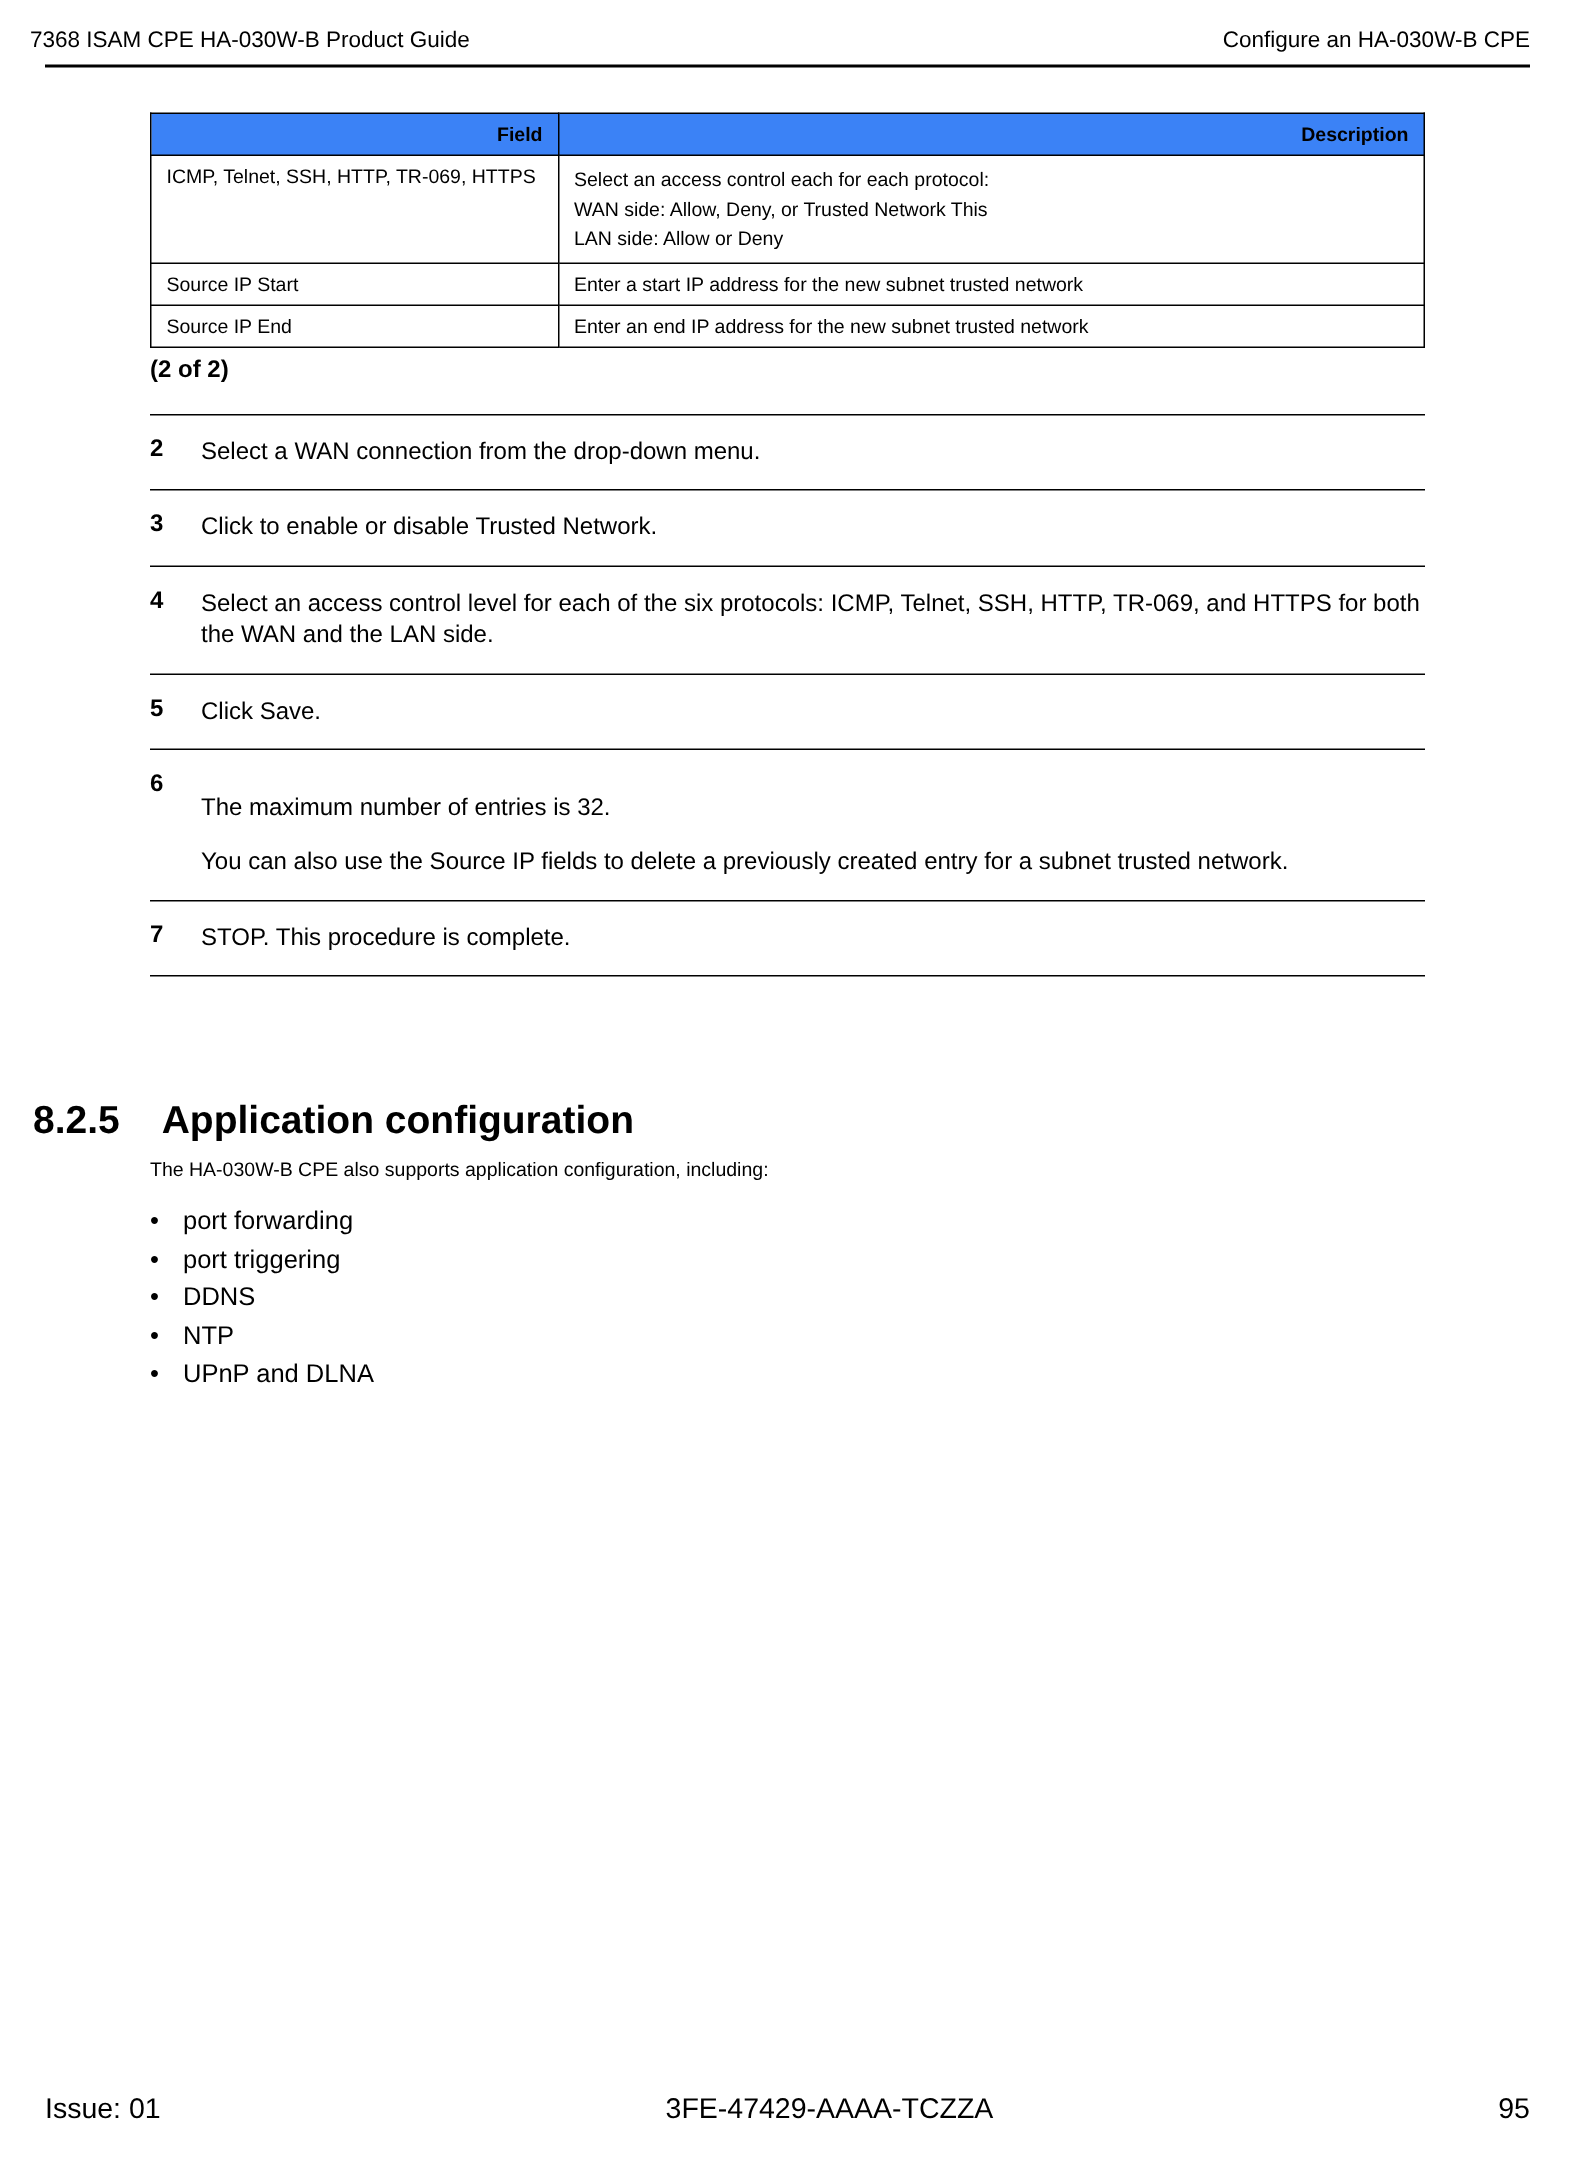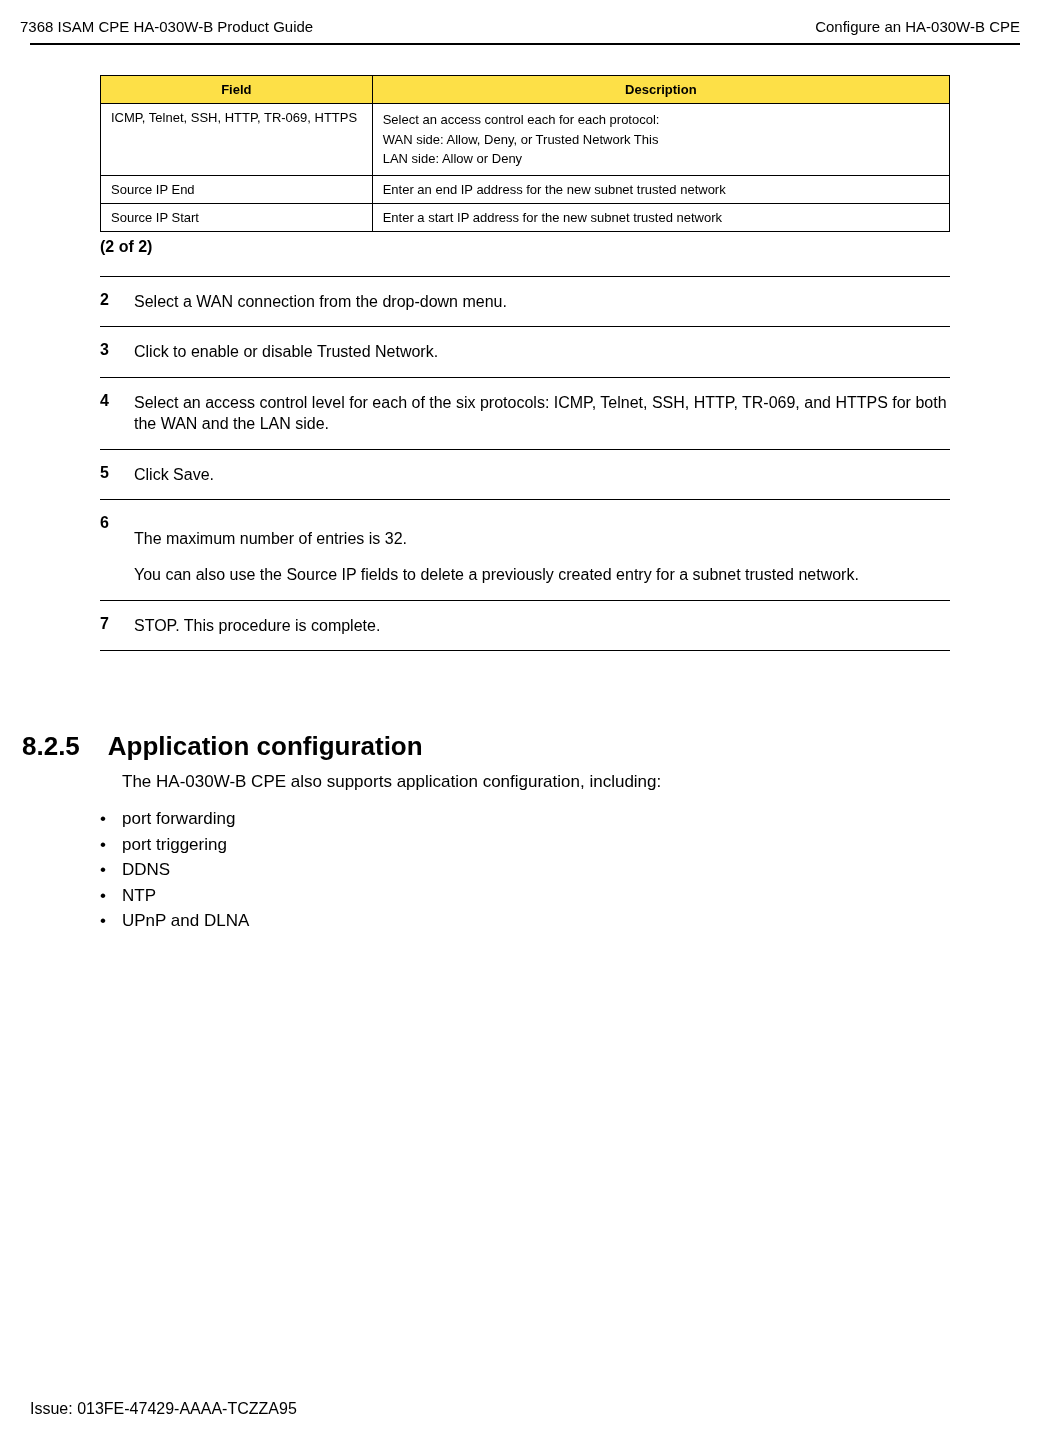--- a/index.html
+++ b/index.html
@@ -28,22 +28,22 @@
     }
     .content {
       margin: 0 100px;
     }
     table.field-table {
       width: 100%;
       border-collapse: collapse;
       font-size: 13px;
     }
     table.field-table th {
-      background: #fde047;
-      text-align: center;
+      background: #3b82f6;
+      text-align: right;
       font-weight: bold;
       padding: 6px 10px;
       border: 1px solid #000;
     }
     table.field-table td {
       border: 1px solid #000;
       padding: 6px 10px;
       vertical-align: top;
     }
     .field-col {
@@ -91,43 +91,44 @@
     .section {
       margin-top: 80px;
       margin-left: -78px;
     }
     .section-heading {
       font-size: 26px;
       font-weight: bold;
       margin-bottom: 10px;
     }
     .section-intro {
-      font-size: 17px;
-      margin-left: 100px;
+      font-size: 13px;
+      margin-left: 78px;
       margin-bottom: 14px;
     }
     .bullet-list {
       margin-left: 78px;
       font-size: 17px;
       line-height: 1.5;
     }
     .bullet-item {
       display: flex;
     }
     .bullet-mark {
       width: 22px;
       flex-shrink: 0;
     }
     .footer {
       position: absolute;
       bottom: 24px;
       left: 30px;
       right: 30px;
       display: flex;
-      font-size: 16px;
+      justify-content: space-between;
+      font-size: 19px;
     }
   </style>
 </head>
 <body>
 
 <div class="header-row">
   <div>7368 ISAM CPE HA-030W-B Product Guide</div>
   <div>Configure an HA-030W-B CPE</div>
 </div>
 <div class="header-divider"></div>
@@ -146,26 +147,26 @@
         <td>ICMP, Telnet, SSH, HTTP, TR-069, HTTPS</td>
         <td>
           <div class="desc-lines">
             <div>Select an access control each for each protocol:</div>
             <div>WAN side: Allow, Deny, or Trusted Network This</div>
             <div>LAN side: Allow or Deny</div>
           </div>
         </td>
       </tr>
       <tr>
+        <td>Source IP Start</td>
+        <td>Enter a start IP address for the new subnet trusted network</td>
+      </tr>
+      <tr>
         <td>Source IP End</td>
         <td>Enter an end IP address for the new subnet trusted network</td>
-      </tr>
-      <tr>
-        <td>Source IP Start</td>
-        <td>Enter a start IP address for the new subnet trusted network</td>
       </tr>
     </tbody>
   </table>
   <div class="table-caption">(2 of 2)</div>
 
   <div class="steps">
     <div class="step-divider"></div>
     <div class="step">
       <div class="step-row">
         <div class="step-num">2</div>

